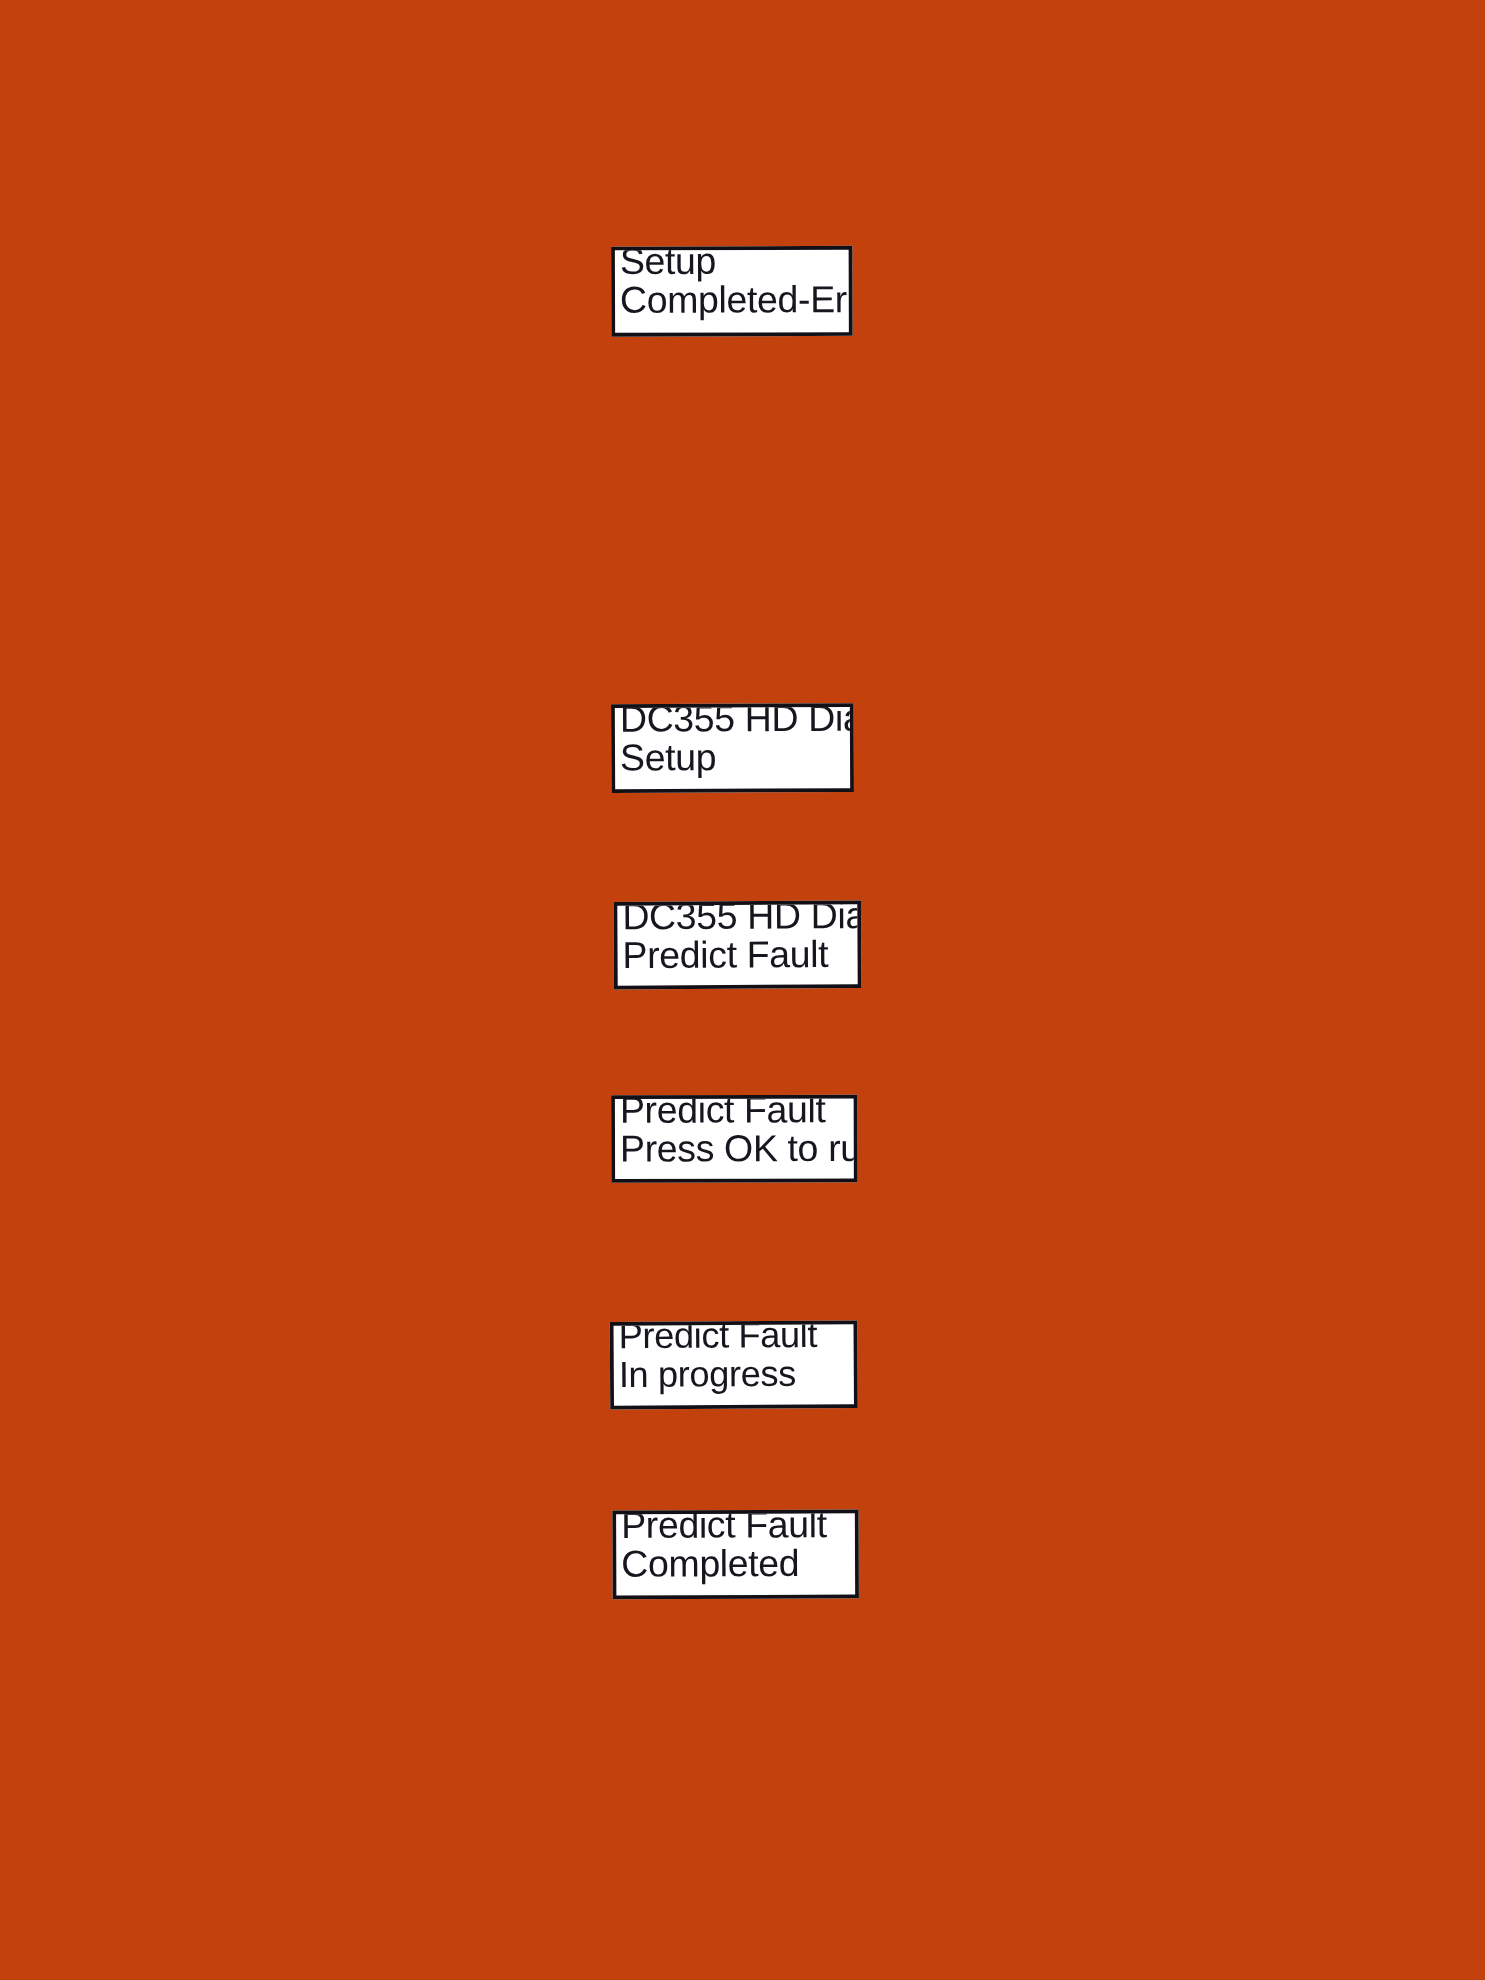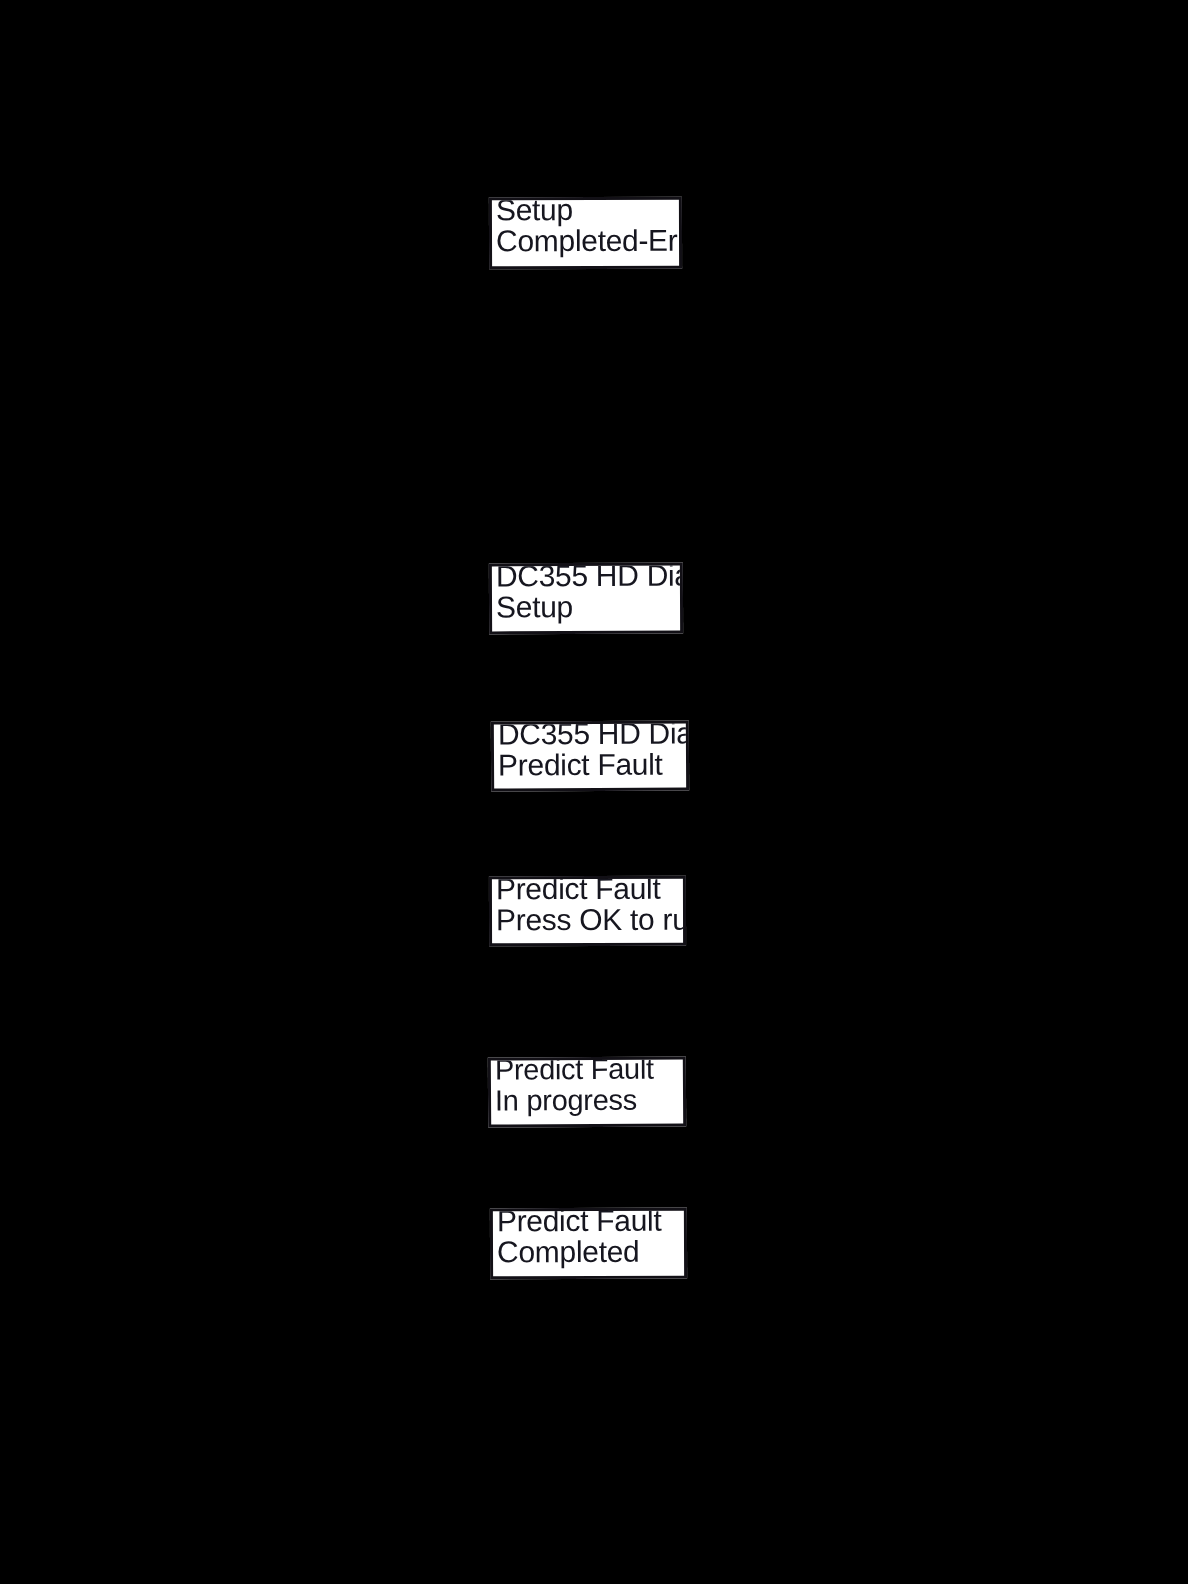--- a/index.html
+++ b/index.html
@@ -8,21 +8,21 @@
     padding: 0;
     background: #ffffff;
   }
   body {
     font-family: "Liberation Sans", sans-serif;
   }
   #page {
     position: relative;
     width: 1188px;
     height: 1584px;
-    background: #000000;
+    background: #c2410c;
     overflow: hidden;
   }
 
   
   .lcd-panel {
     position: absolute;
     background: #ffffff;
     border: 3px solid #121016;
     box-sizing: border-box;
     overflow: hidden;

